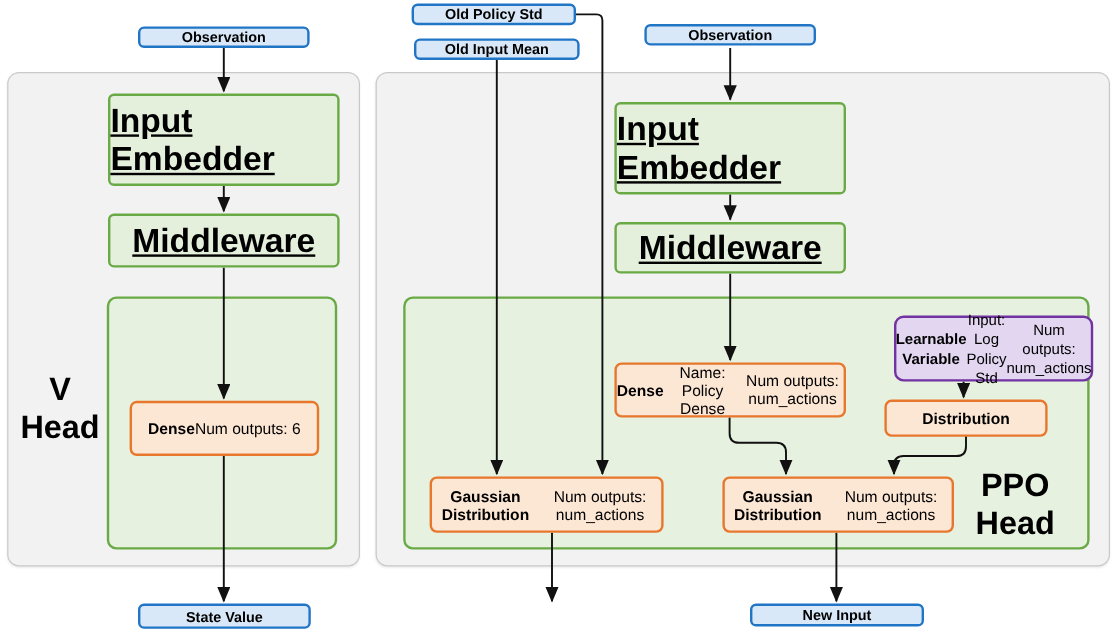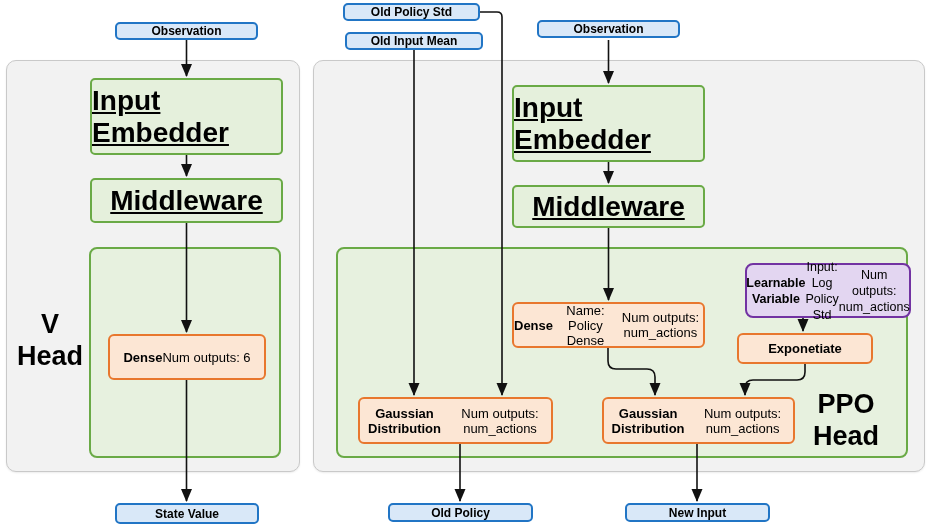--- a/index.html
+++ b/index.html
@@ -162,40 +162,37 @@
       <span>Num outputs: num_actions</span>
     </div>
 
     <div class="abs node-purple" style="left:720px;top:263px;width:166px;height:55px;">
       <span class="node-title">Learnable Variable</span>
       <span>Input: Log Policy Std</span>
       <span>Num outputs: num_actions</span>
     </div>
 
     <div class="abs node-orange" style="left:737px;top:333px;width:136px;height:31px;">
-      <span class="node-title">Exponetiate</span>
+      <span class="node-title">Distribution</span>
     </div>
 
     <div class="abs node-orange" style="left:358px;top:397px;width:195px;height:47px;">
       <span class="node-title">Gaussian Distribution</span>
       <span>Num outputs: num_actions</span>
     </div>
 
     <div class="abs node-orange" style="left:602px;top:397px;width:193px;height:47px;">
       <span class="node-title">Gaussian Distribution</span>
       <span>Num outputs: num_actions</span>
     </div>
 
     <div class="abs big-label" style="left:806px;top:388px;width:80px;">
       <div>PPO</div>
       <div>Head</div>
     </div>
 
-    <div class="abs node-blue" style="left:388px;top:503px;width:145px;height:19px;">
-        <span>Old Policy</span>
-      </div>
 
     <div class="abs node-blue" style="left:625px;top:503px;width:145px;height:19px;">
         <span>New Input</span>
       </div>
 
   </div>
 </div>
 
 </body></html>

